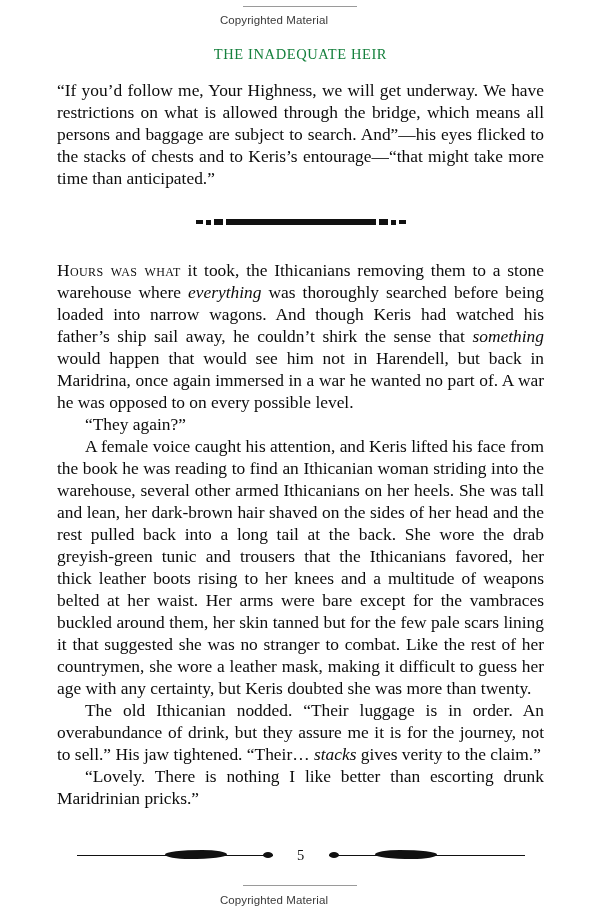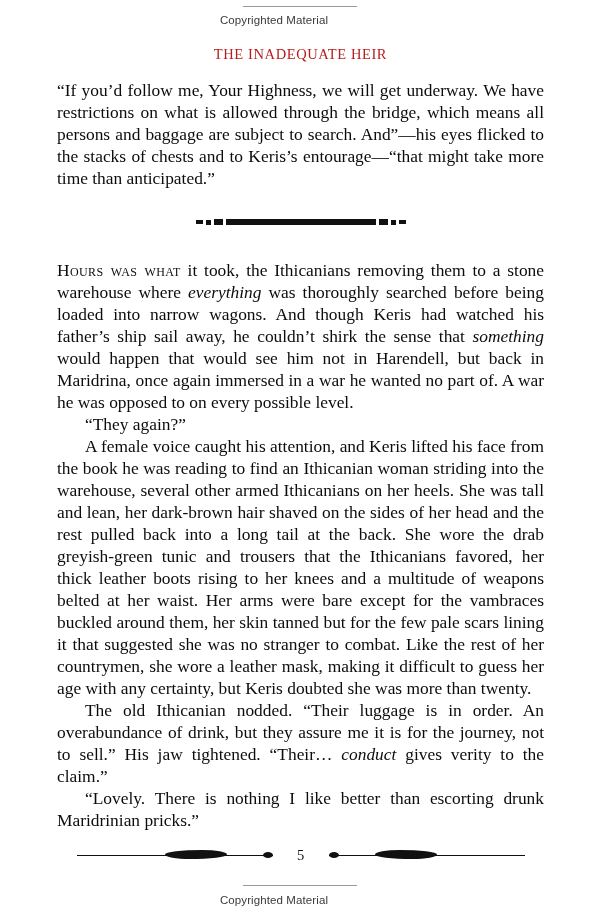--- a/index.html
+++ b/index.html
@@ -64,21 +64,21 @@
     top: 46px;
     left: 57px;
     width: 487px;
   }
   .running-head {
     text-align: center;
     font-variant: small-caps;
     font-size: 14.5px;
     letter-spacing: 0.6px;
     margin-bottom: 16px;
-    color: #b91c1c;
+    color: #15803d;
   }
   p.body {
     margin: 0;
     font-size: 17.4px;
     line-height: 22px;
     text-align: justify;
     text-justify: inter-word;
     color: #0c0c0c;
   }
   p.body.indent {
@@ -179,21 +179,21 @@
       <span class="orn-dash d5"></span>
       <span class="orn-dash d6"></span>
     </div>
 
     <p class="body"><span class="smallcaps">Hours was what</span> it took, the Ithicanians removing them to a stone warehouse where <em>everything</em> was thoroughly searched before being loaded into narrow wagons. And though Keris had watched his father’s ship sail away, he couldn’t shirk the sense that <em>something</em> would happen that would see him not in Harendell, but back in Maridrina, once again immersed in a war he wanted no part of. A war he was opposed to on every possible level.</p>
 
     <p class="body indent">“They again?”</p>
 
     <p class="body indent">A female voice caught his attention, and Keris lifted his face from the book he was reading to find an Ithicanian woman striding into the warehouse, several other armed Ithicanians on her heels. She was tall and lean, her dark-brown hair shaved on the sides of her head and the rest pulled back into a long tail at the back. She wore the drab greyish-green tunic and trousers that the Ithicanians favored, her thick leather boots rising to her knees and a multitude of weapons belted at her waist. Her arms were bare except for the vambraces buckled around them, her skin tanned but for the few pale scars lining it that suggested she was no stranger to combat. Like the rest of her countrymen, she wore a leather mask, making it difficult to guess her age with any certainty, but Keris doubted she was more than twenty.</p>
 
-    <p class="body indent">The old Ithicanian nodded. “Their luggage is in order. An overabundance of drink, but they assure me it is for the journey, not to sell.” His jaw tightened. “Their… <em>conduct</em> gives verity to the claim.”</p>
+    <p class="body indent">The old Ithicanian nodded. “Their luggage is in order. An overabundance of drink, but they assure me it is for the journey, not to sell.” His jaw tightened. “Their… <em>stacks</em> gives verity to the claim.”</p>
 
     <p class="body indent">“Lovely. There is nothing I like better than escorting drunk Maridrinian pricks.”</p>
 
   </div>
 
   <div class="footer-orn">
     <div class="foot-wing wing-left">
       <span class="line"></span>
       <span class="leaf"></span>
       <span class="tip"></span>

